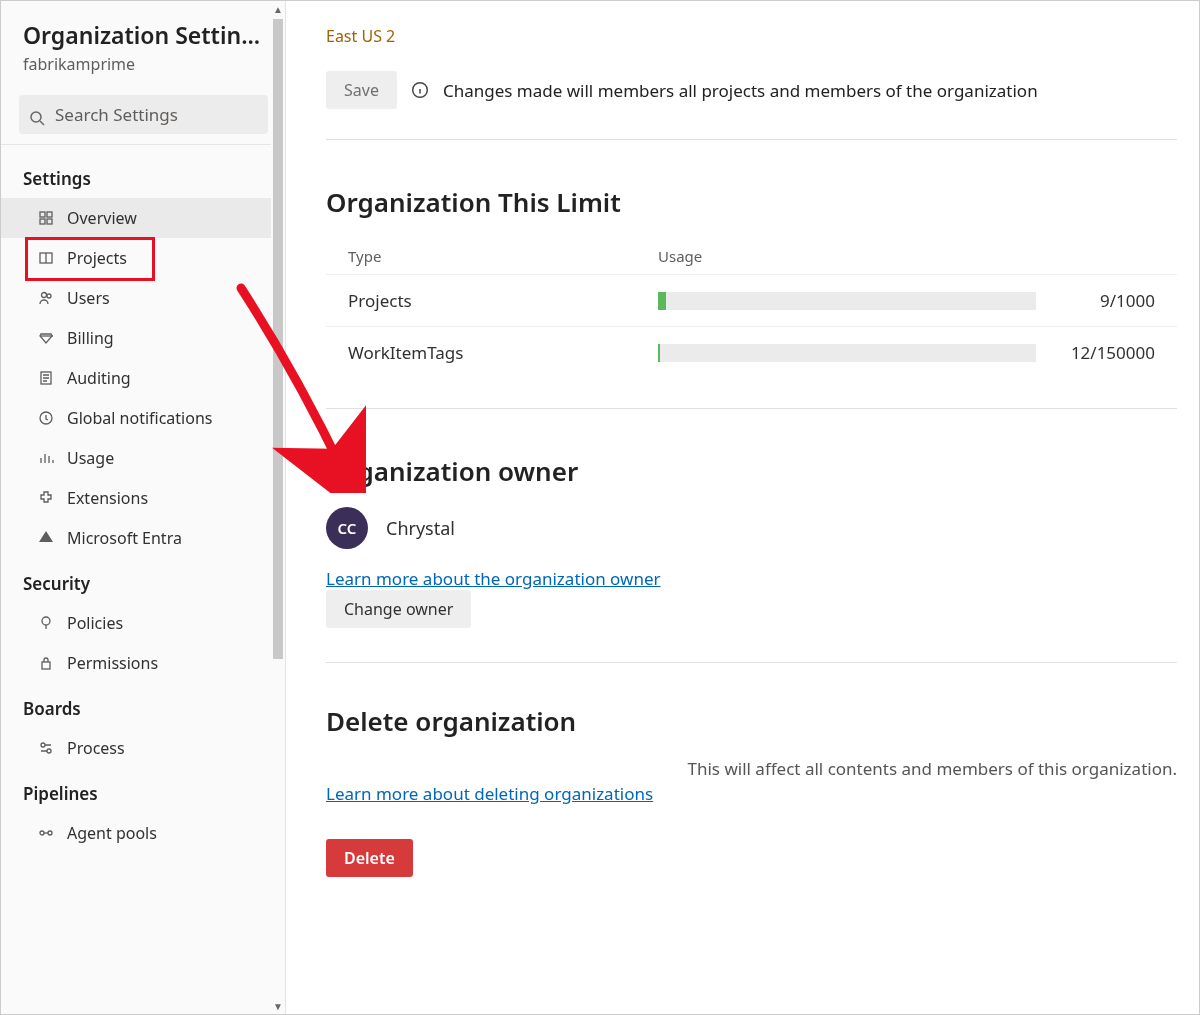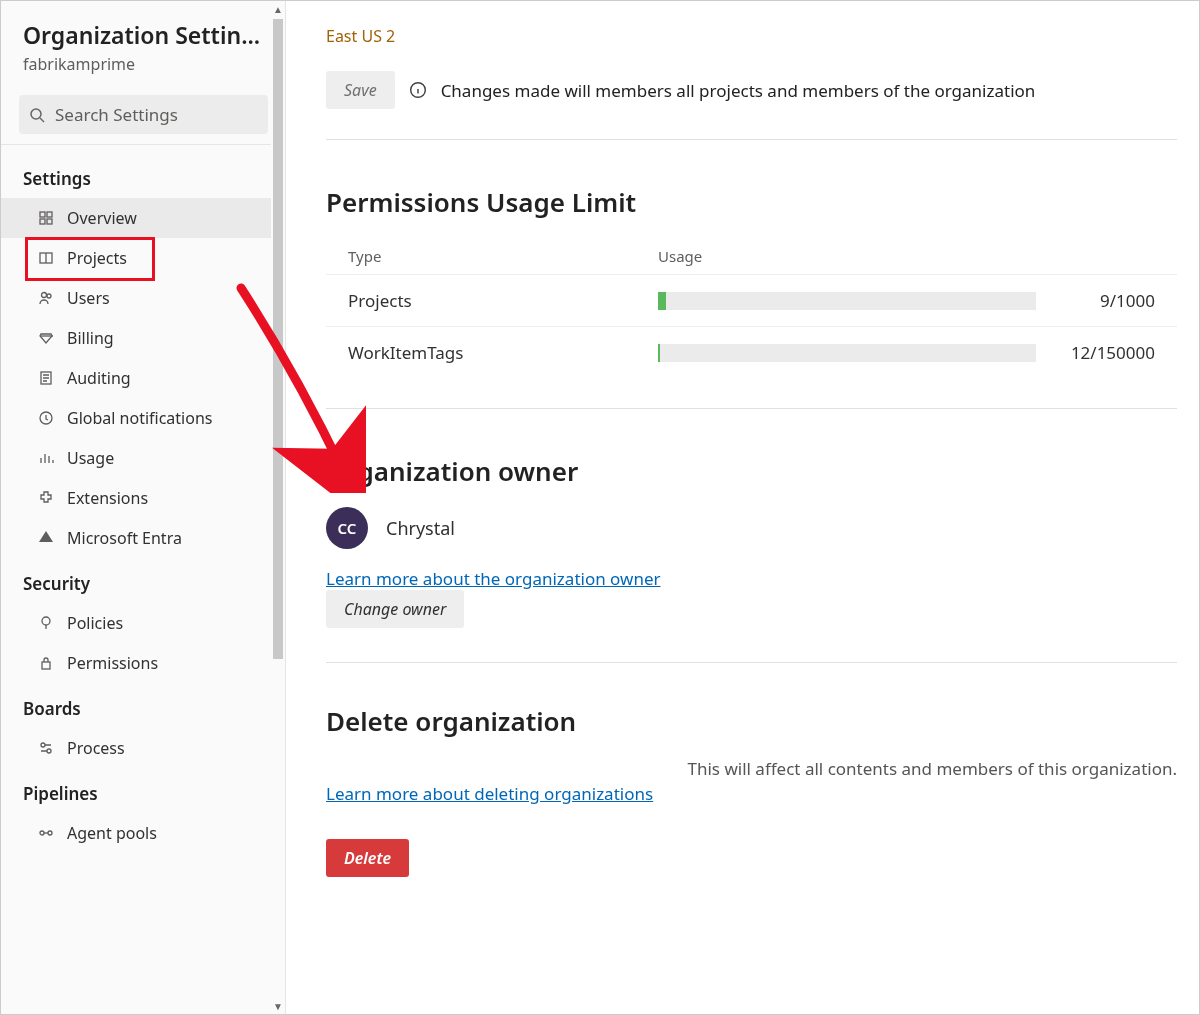--- a/index.html
+++ b/index.html
@@ -37,21 +37,21 @@
   .sb-subtitle {
     font-size: 16px;
     color: #605e5c;
     margin-top: 2px;
   }
   .search-box {
     margin: 6px 17px 10px 18px;
     background: #ececec;
     border-radius: 4px;
     display: flex;
-    align-items: center;
+    align-items: flex-end;
     padding: 8px 10px;
   }
   .search-box svg { flex: 0 0 auto; margin-right: 10px; color:#666;}
   .search-box span {
     color: #605e5c;
     font-size: 17px;
   }
   .sb-hr { border: none; border-top: 1px solid #e6e6e6; margin: 4px 0 8px 0;}
 
   .section-header {
@@ -106,21 +106,20 @@
   .main {
     flex: 1;
     padding: 20px 22px 30px 40px;
     overflow:hidden;
   }
   .region-text { font-size:16px; color:#a16207; margin-top:4px; }
   .save-row { display:flex; align-items:center; gap:14px; margin:24px 0 30px 0;}
   .btn {
     border:none; padding:8px 18px; font-size:16px; border-radius:3px; cursor:pointer;
     font-family:inherit;
-    font-style:italic;
   }
   .btn-save { background:#eeeeee; color:#707070; }
   .info-icon { width:18px;height:18px; flex:0 0 auto; color:#444;}
   .info-text { font-size:17px; color:#222; }
   hr.sep { border:none; border-top:1px solid #e0e0e0; margin:0;}
 
   h2.section { font-size:26px; font-weight:600; margin:44px 0 18px 0; color:#222;}
 
   
   .usage-head { display:flex; padding:8px 22px; color:#605e5c; font-size:15px;}
@@ -320,21 +319,21 @@
     <div class="save-row">
       <button class="btn btn-save">Save</button>
       <svg class="info-icon" viewBox="0 0 16 16" fill="none" stroke="currentColor" stroke-width="1.3">
           <circle cx="8" cy="8" r="6.5"></circle>
           <path d="M8 5.2h.01M8 7v4"></path>
         </svg>
       <span class="info-text">Changes made will members all projects and members of the organization</span>
     </div>
     <hr class="sep">
 
-    <h2 class="section">Permissions Usage Limit</h2>
+    <h2 class="section">Organization This Limit</h2>
     <div class="usage-head">
       <div class="uh-type">Type</div>
       <div>Usage</div>
     </div>
     <div class="usage-row">
       <div class="ur-type">Projects</div>
       <div class="ur-bar">
           <div class="fill" style="width:2%"></div>
         </div>
       <div class="ur-val">9/1000</div>

